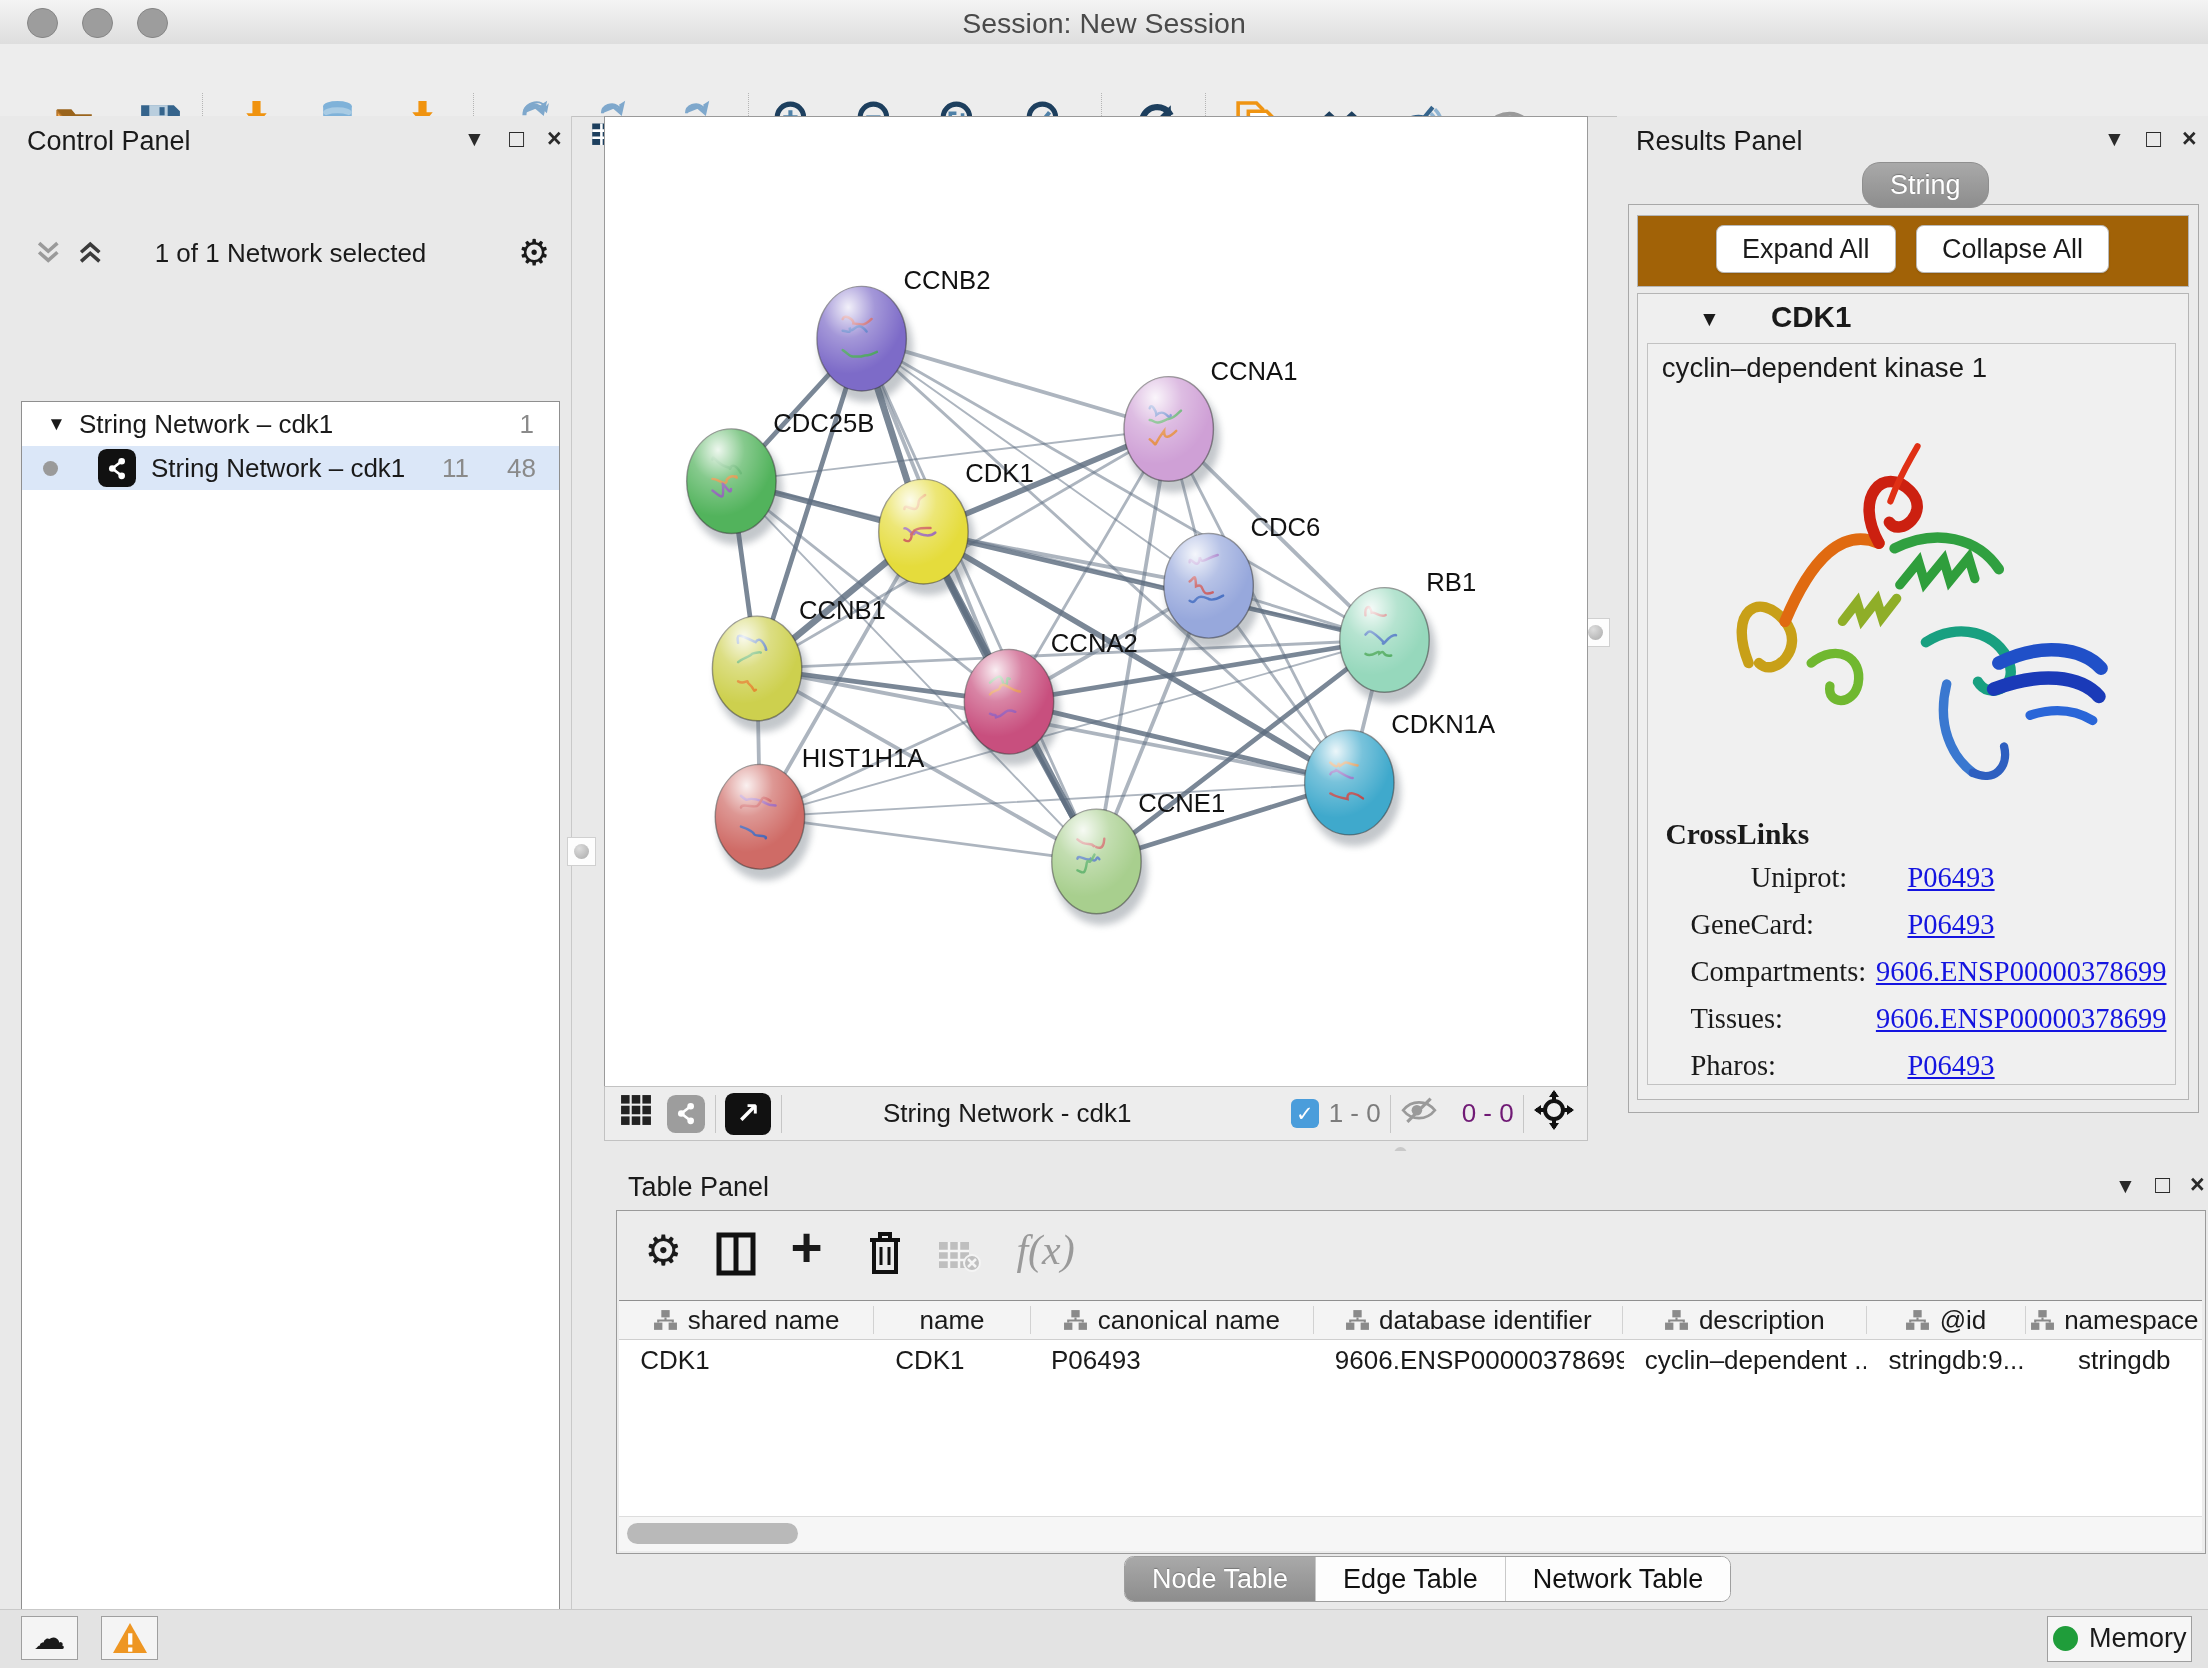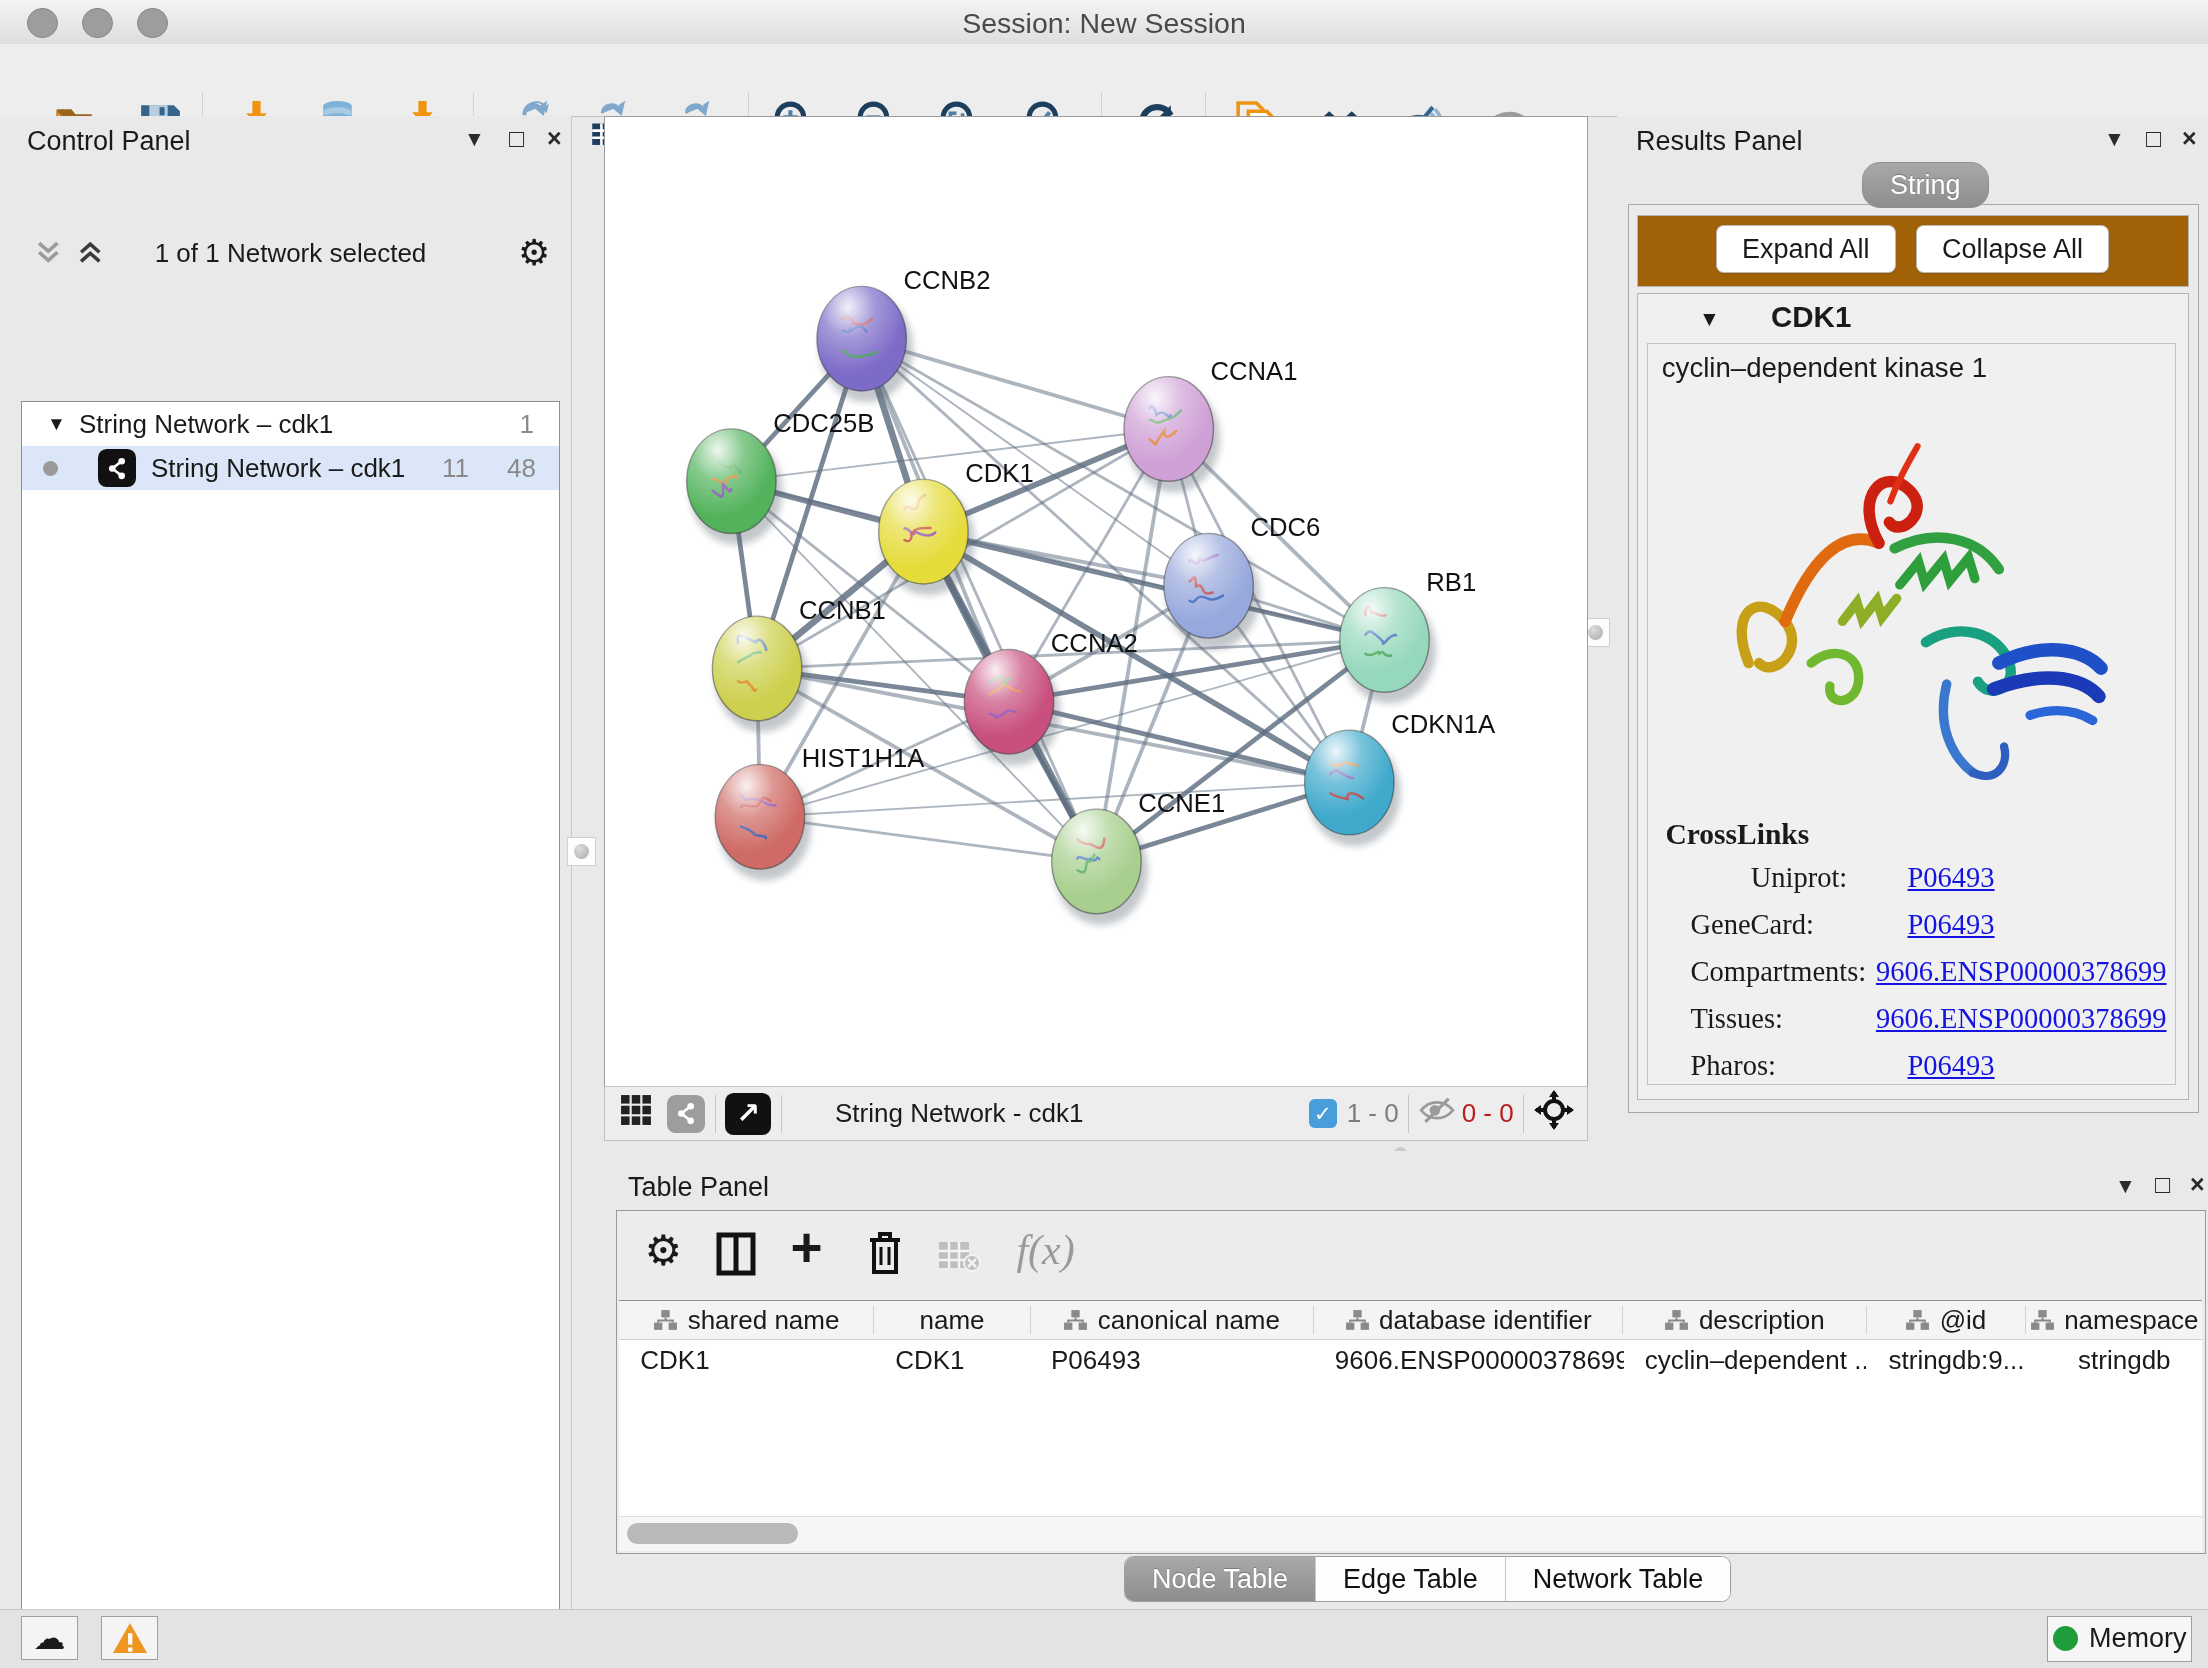--- a/index.html
+++ b/index.html
@@ -489,32 +489,32 @@
           <circle cx="16" cy="5" r="3.2"></circle>
           <circle cx="7" cy="12" r="3.2"></circle>
           <circle cx="16" cy="19" r="3.2"></circle>
           <path d="M7 12 16 5M7 12 16 19" stroke="#fff" stroke-width="2.6"></path>
         </g>
       </svg>
   </span>
   <span class="ntsep"></span>
   <span style="width:46px;height:42px;border-radius:8.6px;background:#111;color:#fff;display:inline-flex;align-items:center;justify-content:center;font-size:28.5px;font-weight:bold">↗</span>
   <span class="ntsep"></span>
-  <span style="margin-left:44px">String Network - cdk1</span>
+  <span style="margin-left:92px">String Network - cdk1</span>
   <span style="margin-left:auto;width:28.5px;height:28.5px;border-radius:5.7px;background:#4a9ddb;color:#fff;display:inline-flex;align-items:center;justify-content:center;font-size:21px">✓</span>
   <span style="margin-left:9.5px;color:#7c7c7c">1 - 0</span>
   <span class="ntsep"></span>
   <span>
     <svg viewBox="0 0 34 26" width="36" height="28.5">
         <path d="M2 13 C10 3 24 3 32 13 C24 23 10 23 2 13z" fill="none" stroke="#9a9a9a" stroke-width="2.6"></path>
         <circle cx="15" cy="13" r="5" fill="#9a9a9a"></circle>
         <path d="M6 24 28 2" stroke="#9a9a9a" stroke-width="3"></path>
       </svg>
   </span>
-  <span style="margin-left:7px;color:#b91c1c">0 - 0</span>
+  <span style="margin-left:25px;color:#701a75">0 - 0</span>
   <span class="ntsep"></span>
   <span style="margin-right:13.3px">
     <svg viewBox="0 0 40 40" width="40" height="40">
         <circle cx="20" cy="20" r="9" fill="none" stroke="#111" stroke-width="4"></circle>
         <path d="M20 2v8M20 30v8M2 20h8M30 20h8" stroke="#111" stroke-width="4"></path>
         <path d="M20 0l-5 7h10zM20 40l-5-7h10zM0 20l7-5v10zM40 20l-7-5v10z" fill="#111"></path>
       </svg>
   </span>
 </div>
 

